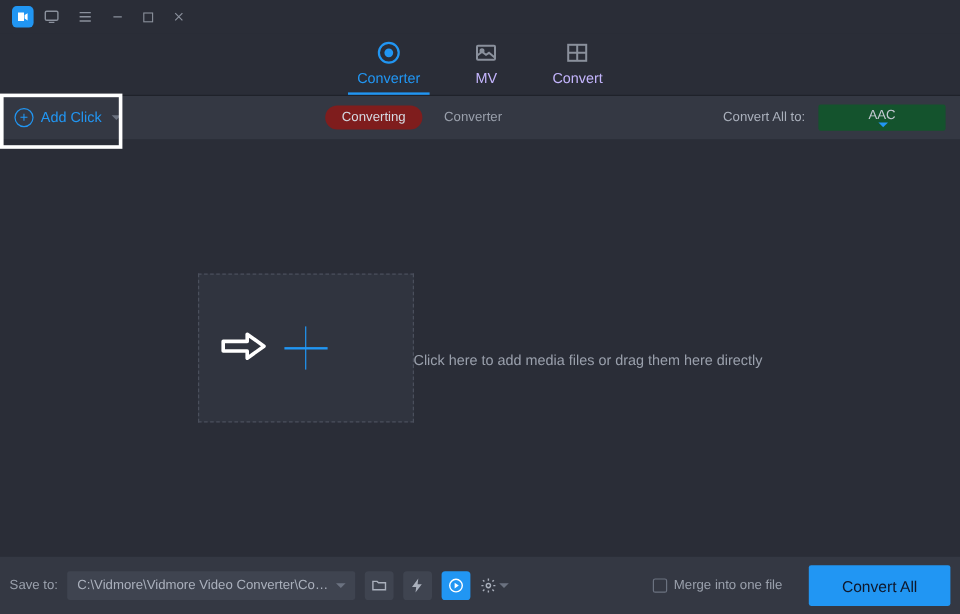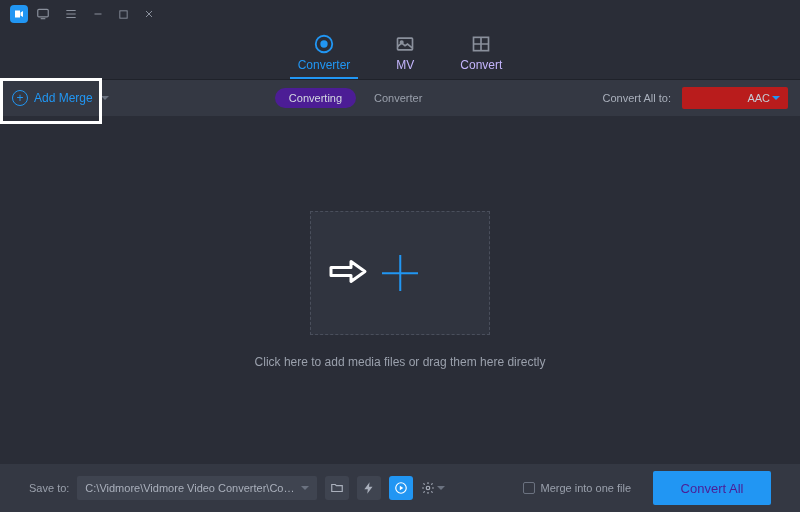--- a/index.html
+++ b/index.html
@@ -17,39 +17,39 @@
 .tab-icon { height:20px; display:flex; align-items:center; justify-content:center; }
 .toolbar { height:36px; background:#343843; display:flex; align-items:center; padding:0 12px; gap:10px; }
 .add-files-wrap { position:relative; }
 .add-files-highlight { position:absolute; top:-12px; left:-12px; width:102px; height:46px; border:3px solid #fff; pointer-events:none; }
 .add-files-btn { display:flex; align-items:center; gap:6px; color:#2196f3; cursor:pointer; font-size:12px; }
 .plus-circle { width:16px; height:16px; border:1.5px solid #2196f3; border-radius:50%; display:flex; align-items:center; justify-content:center; font-size:12px; line-height:1; }
 .dd-caret { width:0; height:0; border-left:4px solid transparent; border-right:4px solid transparent; border-top:4px solid #6b7280; margin-left:2px; }
 .spacer { flex:1; }
 .seg { display:flex; align-items:center; gap:4px; }
 .seg-btn { padding:4px 14px; border-radius:10px; cursor:pointer; font-size:11px; color:#9aa0ac; }
-.seg-btn.active { background:#4c1d95; color:#d5dae2; }
+.seg-btn.active { background:#7f1d1d; color:#d5dae2; }
 .convert-to { display:flex; align-items:center; gap:11px; font-size:11px; }
-.format-select { width:106px; height:22px; background:#b91c1c; display:flex; align-items:center; padding:0 8px; justify-content:flex-end; cursor:pointer; color:#c5cad3; font-size:11px; border-radius:2px; }
-.main { height:calc(512px - 28px - 52px - 36px - 48px); display:flex; flex-direction:column; align-items:center; justify-content:center;text-align:center; }
+.format-select { width:106px; height:22px; background:#14532d; display:flex; align-items:center; padding:0 8px; justify-content:center; cursor:pointer; color:#c5cad3; font-size:11px; border-radius:2px;flex-direction:column; }
+.main { height:calc(512px - 28px - 52px - 36px - 48px); display:flex; align-items:center; justify-content:center;text-align:center; }
 .drop-box { width:180px; height:124px; border:1px dashed #4a4f5c; background:#30343f; display:flex; align-items:center; justify-content:center; position:relative; cursor:pointer; }
 .big-plus { position:relative; width:36px; height:36px; }
 .big-plus::before, .big-plus::after { content:""; position:absolute; background:#2196f3; }
 .big-plus::before { left:50%; top:0; width:1.5px; height:100%; transform:translateX(-50%); }
 .big-plus::after { top:50%; left:0; height:1.5px; width:100%; transform:translateY(-50%); }
 .arrow-anno { position:absolute; left:18px; top:50%; transform:translateY(-50%); }
 .drop-hint { margin-top:20px; font-size:12px; color:#9aa0ac; }
-.footer { height:48px; background:#343843; display:flex; align-items:center; padding:0 29px; gap:8px; }
+.footer { height:48px; background:#343843; display:flex; align-items:center; padding:0 8px; gap:8px; }
 .save-label { font-size:11px; color:#9aa0ac; }
 .path-select { flex:0 0 auto; width:240px; height:24px; background:#3f4450; display:flex; align-items:center; justify-content:space-between; padding:0 8px; font-size:11px; color:#aab0bc; cursor:pointer; border-radius:2px; }
 .ft-icon { width:24px; height:24px; background:#3f4450; border-radius:3px; display:flex; align-items:center; justify-content:center; cursor:pointer; }
 .ft-icon.blue { background:#2196f3; }
 .merge { display:flex; align-items:center; gap:6px; font-size:11px; color:#9aa0ac; cursor:pointer; margin-left:auto; }
 .checkbox { width:12px; height:12px; border:1px solid #6b7280; border-radius:2px; }
-.convert-all-btn { width:118px; height:34px; background:#2196f3; color:#4c1d95; display:flex; align-items:center; justify-content:center; font-size:13px; cursor:pointer; border-radius:2px; margin-left:14px; }
+.convert-all-btn { width:118px; height:34px; background:#2196f3; color:#0f172a; display:flex; align-items:center; justify-content:center; font-size:13px; cursor:pointer; border-radius:2px; margin-left:14px; }
 </style>
 </head>
 <body>
 
 <div class="titlebar">
   <div class="logo">
     <svg viewBox="0 0 24 24" fill="#fff">
         <path d="M4 5h10v14H4z M15 9l5-3v12l-5-3z"></path>
       </svg>
   </div>
@@ -112,21 +112,21 @@
       </div>
     <span>Convert</span>
   </div>
 </div>
 
 <div class="toolbar">
   <div class="add-files-wrap">
     <div class="add-files-highlight"></div>
     <div class="add-files-btn">
       <span class="plus-circle">+</span>
-      <span>Add Merge</span>
+      <span>Add Click</span>
       <span class="dd-caret"></span>
     </div>
   </div>
   <div class="spacer"></div>
   <div class="seg">
     <div class="seg-btn active">Converting</div>
     <div class="seg-btn">Converter</div>
   </div>
   <div class="spacer"></div>
   <div class="convert-to">

